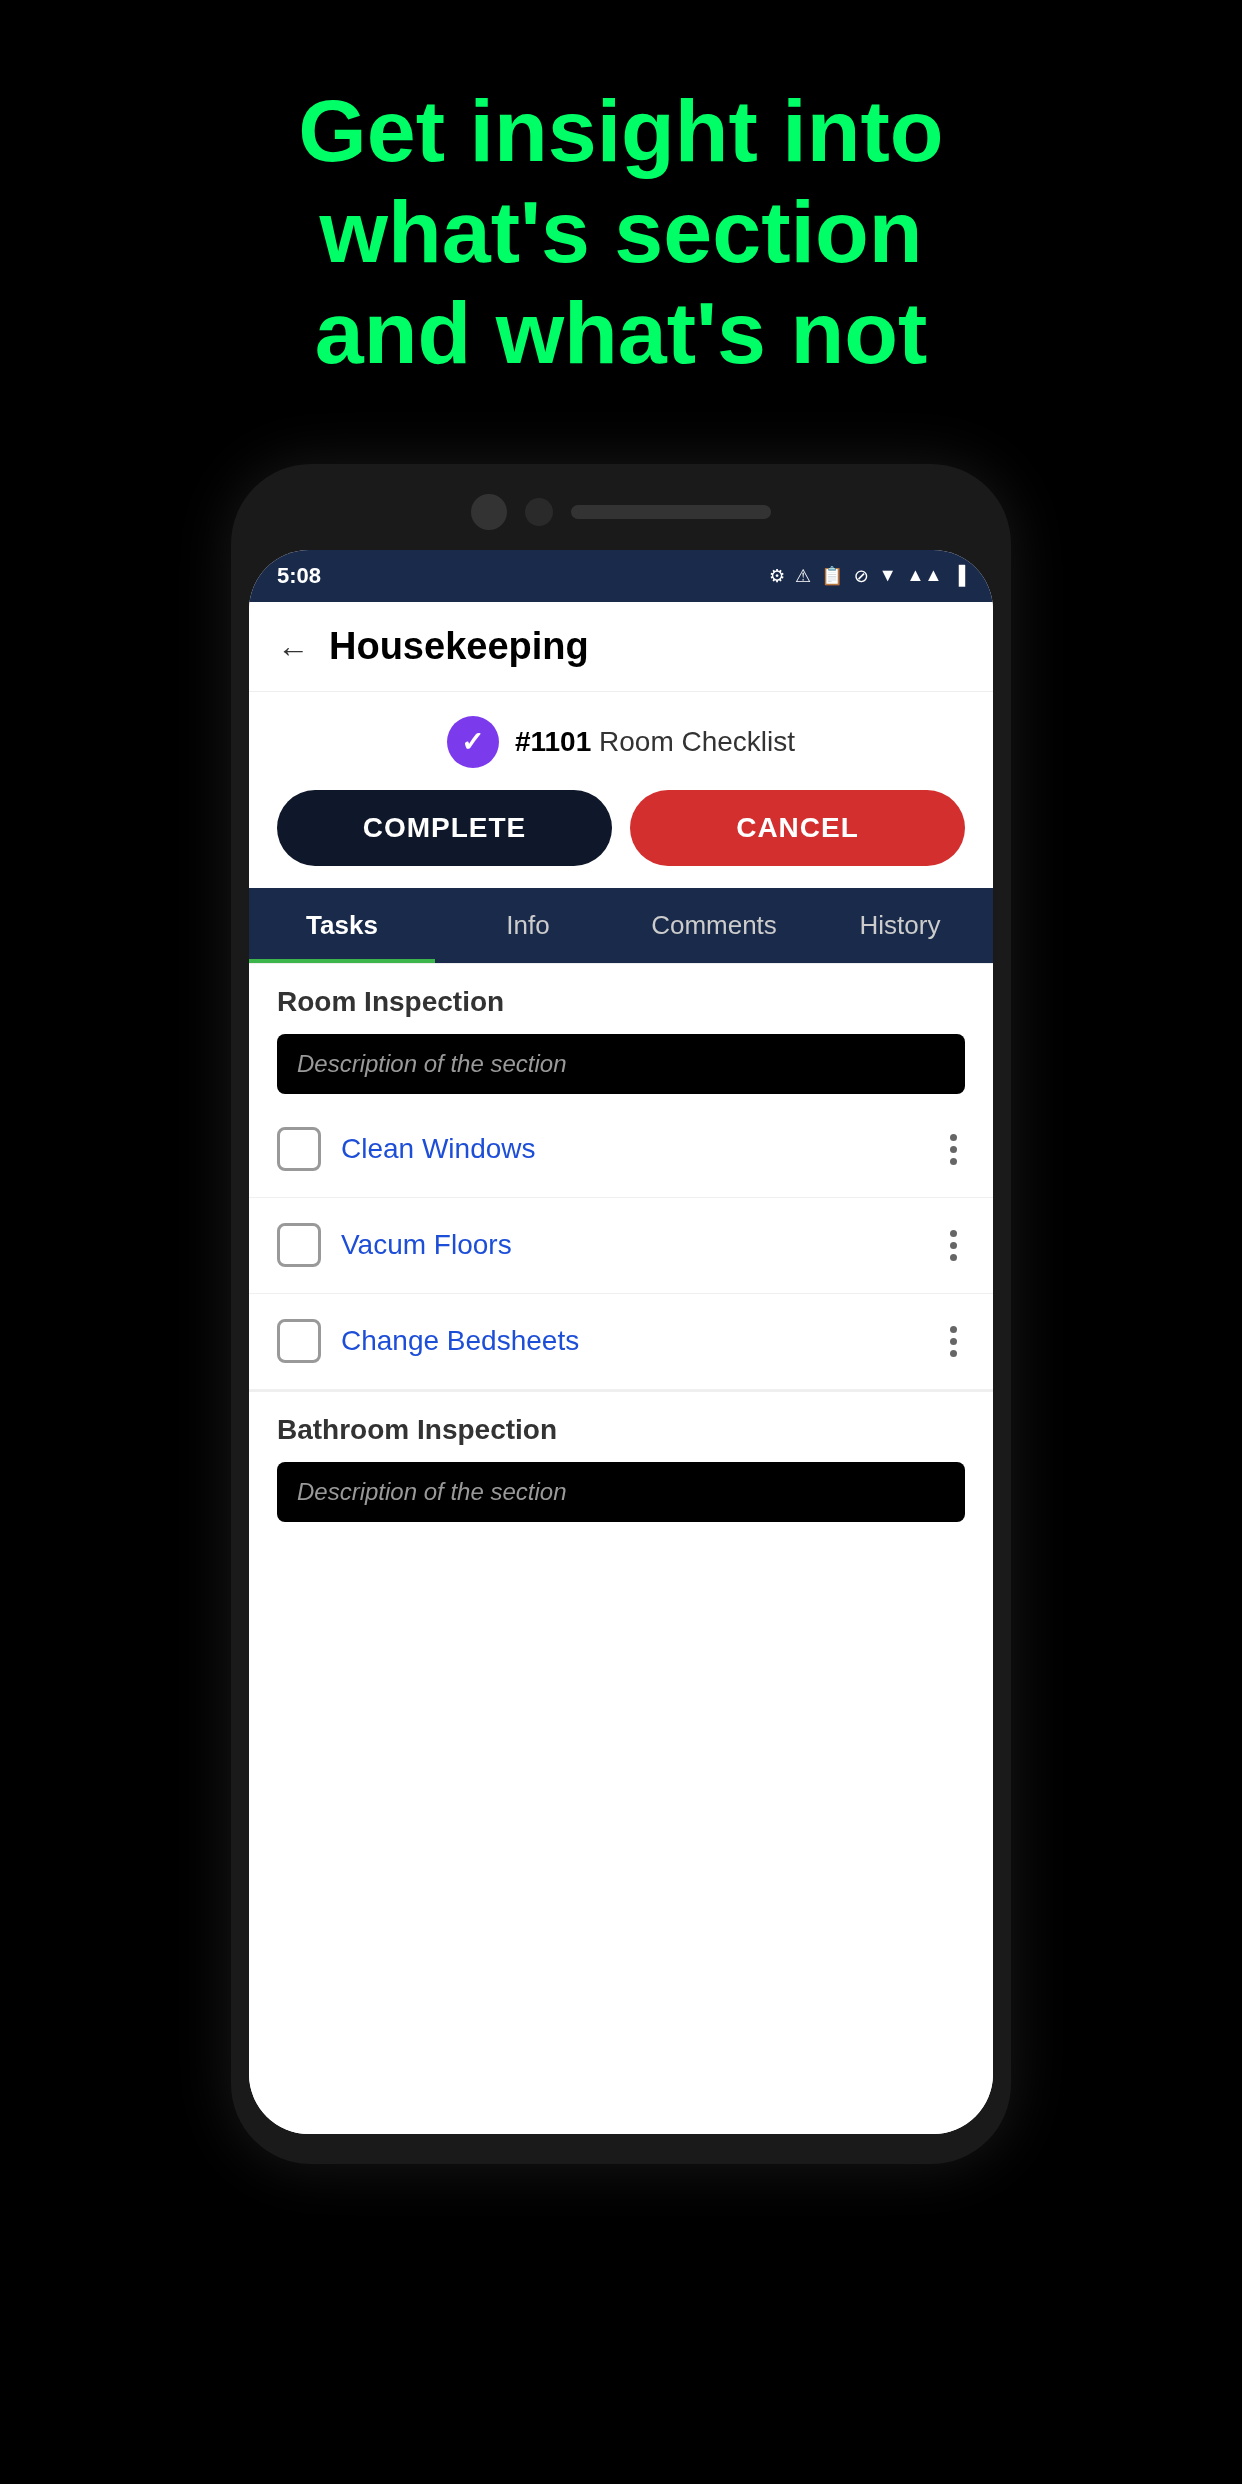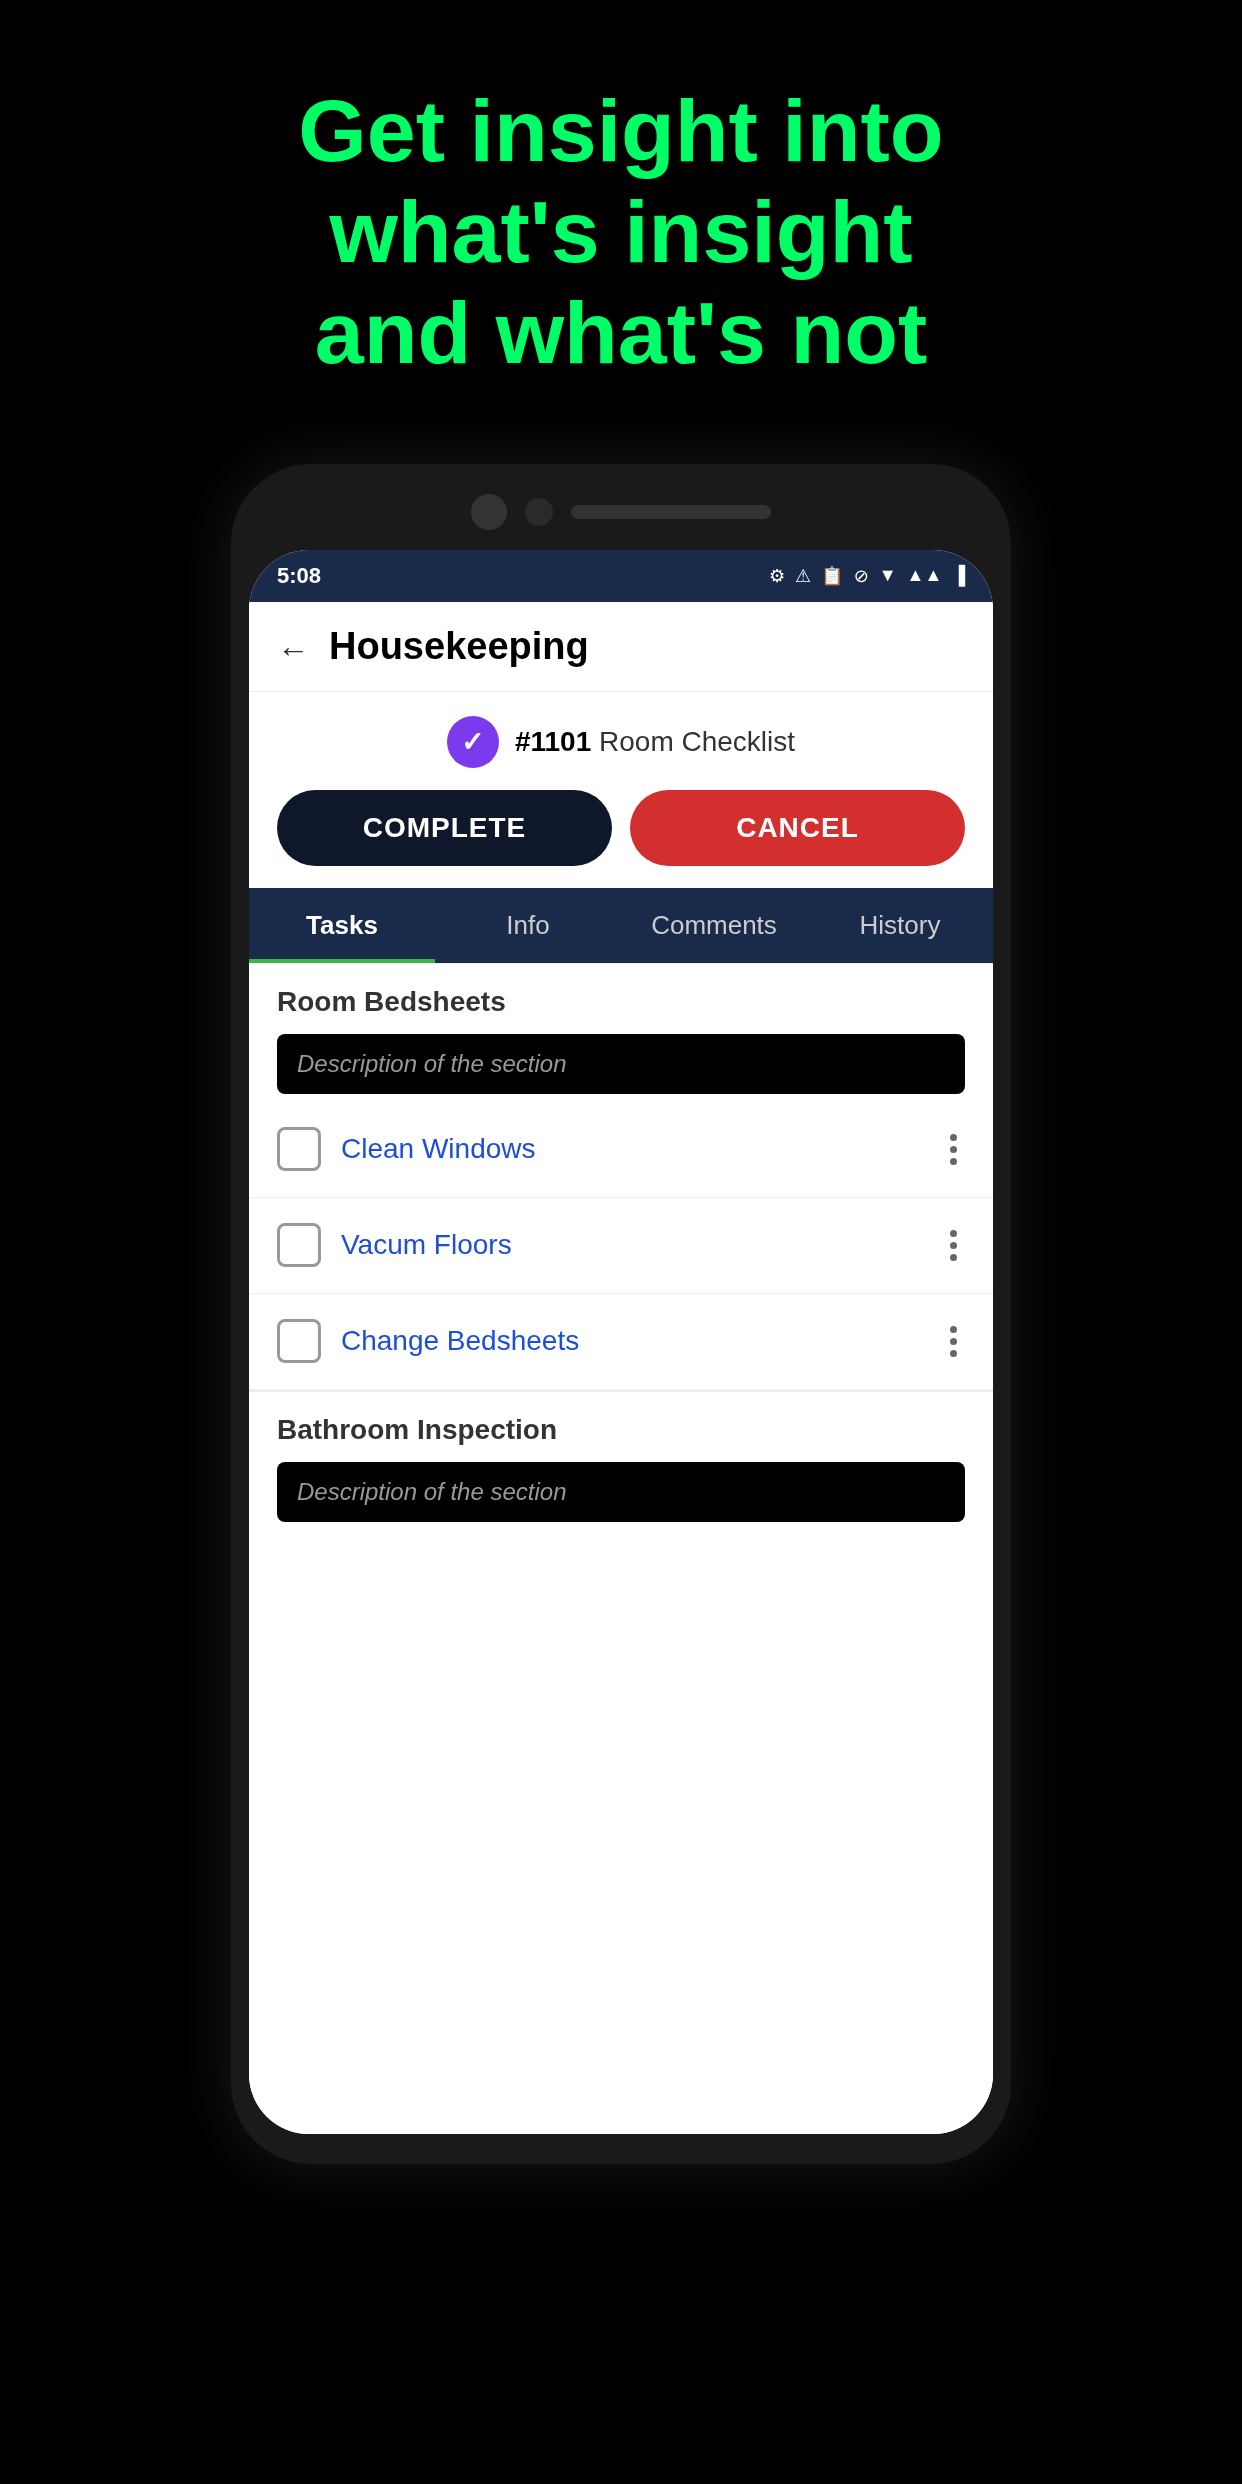--- a/index.html
+++ b/index.html
@@ -302,21 +302,21 @@
     .section-divider {
       height: 2px;
       background: #eee;
     }
   </style>
 </head>
 <body>
 
 <div class="hero-text">
   <span>Get insight into</span><br>
-  <span>what's insight</span><br>
+  <span>what's section</span><br>
   <span>and what's not</span>
 </div>
 
 <div class="phone-wrapper">
   <div class="phone-outer">
 
     <div class="phone-top-bar">
       <div class="camera-circle"></div>
       <div class="camera-small"></div>
       <div class="speaker-bar"></div>
@@ -366,21 +366,21 @@
           <span>Comments</span>
         </div>
         <div class="tab">
           <span>History</span>
         </div>
       </div>
 
       <div class="content-area">
 
         <div class="section-header">
-          <span class="section-title">Room Bedsheets</span>
+          <span class="section-title">Room Inspection</span>
         </div>
         <div class="section-description">Description of the section</div>
 
         <div class="checklist-item">
           <div class="checkbox"></div>
           <span class="item-label">Clean Windows</span>
           <div class="more-btn">
             <div class="more-dot"></div>
             <div class="more-dot"></div>
             <div class="more-dot"></div>

